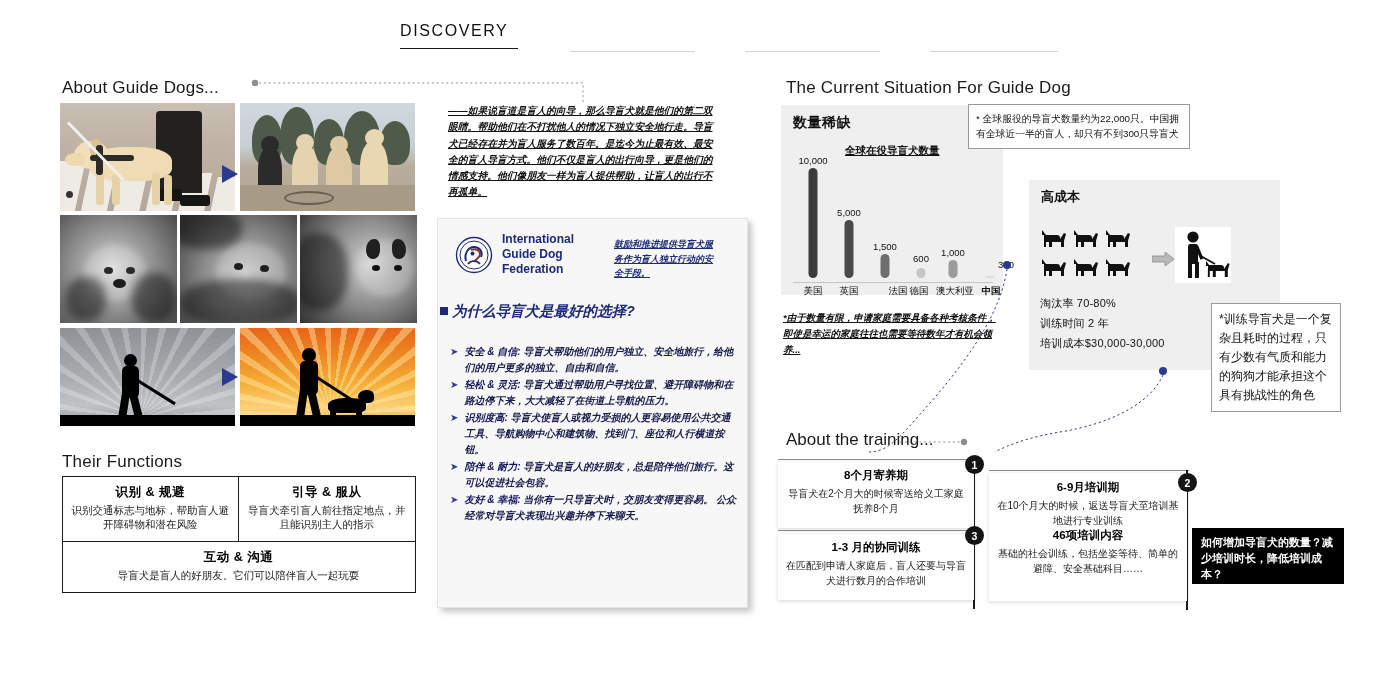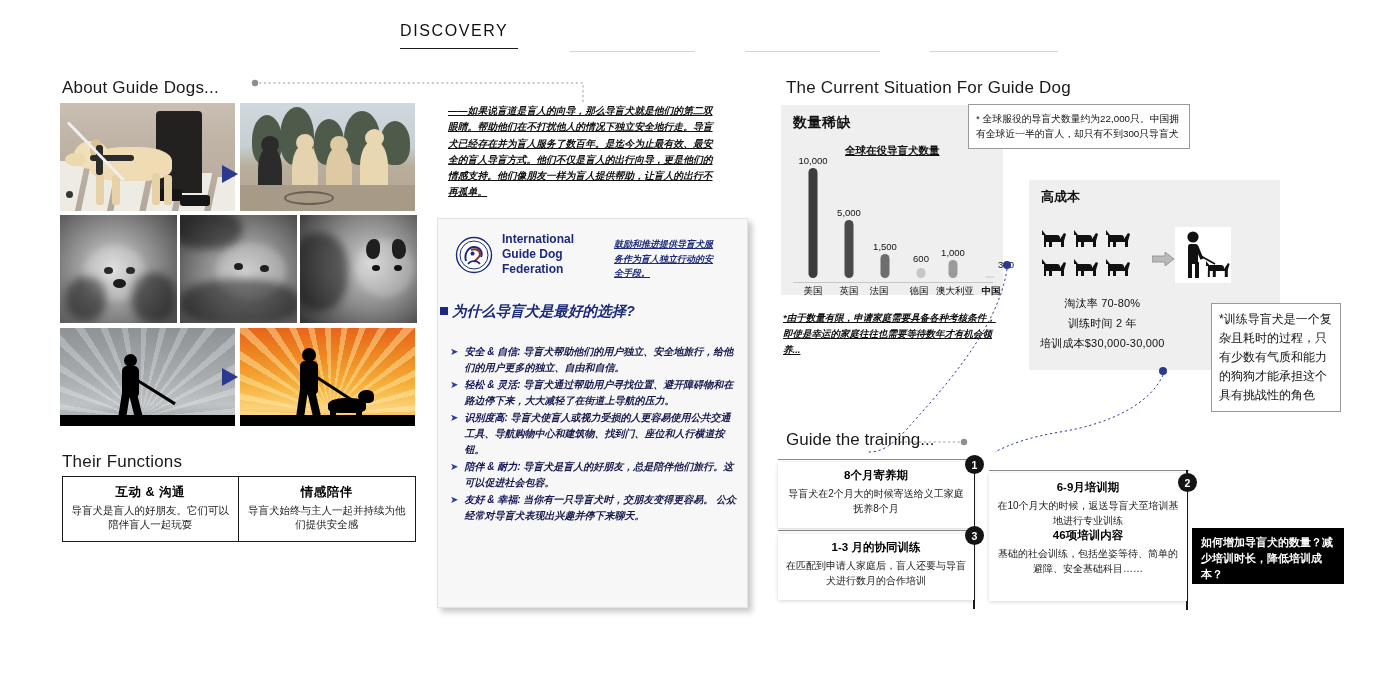--- a/index.html
+++ b/index.html
@@ -184,21 +184,21 @@
   .cost-panel {
     position:absolute; left:1029px; top:180px; width:251px; height:190px;
     background:#efefef;
   }
   .cost-title { position:absolute; left:1041px; top:188px;
     font-size:13px; font-weight:bold; color:#111; }
   .dogicons { position:absolute; left:1042px; top:226px; width:94px; height:58px; }
   .dogicons .row { display:flex; gap:5px; margin-bottom:4px; }
   .gray-arrow { position:absolute; left:1152px; top:252px; }
   .manbox { position:absolute; left:1175px; top:227px; width:56px; height:56px; background:#fff; }
-  .cost-lines { position:absolute; left:1040px; top:296px;text-align:center; }
+  .cost-lines { position:absolute; left:1040px; top:296px; }
   .cost-lines div { font-size:11px; color:#111; margin-bottom:5px; letter-spacing:.2px; }
 
   
   .tl-title { position:absolute; left:786px; top:430px; font-size:17px; color:#1a1a1a; }
   .tl-box { position:absolute; background:#fff; box-shadow: 0 1px 4px rgba(0,0,0,.17); }
   .tl-h { font-size:11.5px; font-weight:bold; color:#000; text-align:center; margin-bottom:3px; }
   .tl-b { font-size:10px; line-height:1.5; color:#1a1a1a; text-align:center; }
   .tl-num {
     position:absolute; width:19px; height:19px; border-radius:50%;
     background:#141414; color:#fff; font-size:10.5px; font-weight:bold;
@@ -329,26 +329,32 @@
     <div class="sil-man" style="left:90px; top:82px; width:6px; height:9px;"></div>
     <div class="sil-man" style="left:116px; top:82px; width:6px; height:9px;"></div>
   </div>
   <div class="arrow-blue" style="left:222px; top:368px; border-left:16px solid #2b3a8f;"></div>
 
   <div class="sec-title" style="left:62px; top:452px;">Their Functions</div>
 
   <div class="tf-table">
     <div class="tf-row">
       <div class="tf-cell">
+        <div class="tf-h">识别 &amp; 规避</div>
+        <div class="tf-b">识别交通标志与地标，帮助盲人避开障碍物和潜在风险</div>
+      </div>
+      <div class="tf-cell">
+        <div class="tf-h">引导 &amp; 服从</div>
+        <div class="tf-b">导盲犬牵引盲人前往指定地点，并且能识别主人的指示</div>
+      </div>
+    </div>
+    <div class="tf-row">
+      <div class="tf-cell">
         <div class="tf-h">互动 &amp; 沟通</div>
         <div class="tf-b">导盲犬是盲人的好朋友。它们可以陪伴盲人一起玩耍</div>
-      </div>
-      <div class="tf-cell">
-        <div class="tf-h">情感陪伴</div>
-        <div class="tf-b">导盲犬始终与主人一起并持续为他们提供安全感</div>
       </div>
     </div>
   </div>
 
   <div class="note-top"><span>——如果说盲道是盲人的向导，那么导盲犬就是他们的第二双眼睛。帮助他们在不打扰他人的情况下独立安全地行走。导盲犬已经存在并为盲人服务了数百年。是迄今为止最有效、最安全的盲人导盲方式。他们不仅是盲人的出行向导，更是他们的情感支持。他们像朋友一样为盲人提供帮助，让盲人的出行不再孤单。</span></div>
 
   <div class="mid-panel"></div>
 
   <div class="igdf">
     <svg width="38" height="38" viewBox="0 0 38 38">
@@ -423,21 +429,21 @@
     </div>
     <div class="bar-slot" style="left:185px; height:120px;">
       <div class="bar-val" style="bottom:8px;margin-left:16px;">300</div>
       <div class="bar-rect" style="height:2px; background:#dcdcdc;"></div>
     </div>
   </div>
   <div class="bar-axis"></div>
   <div class="bar-labels">
     <div class="bar-lab" style="left:20px;">美国</div>
     <div class="bar-lab" style="left:56px;">英国</div>
-    <div class="bar-lab" style="left:86px;">法国</div>
+    <div class="bar-lab" style="left:105px;">法国</div>
     <div class="bar-lab" style="left:126px;">德国</div>
     <div class="bar-lab" style="left:162px;">澳大利亚</div>
     <div class="bar-lab" style="left:198px; font-weight:bold;">中国</div>
   </div>
 
   <div class="callout" style="left:968px; top:104px; width:222px;">* 全球服役的导盲犬数量约为22,000只。中国拥有全球近一半的盲人，却只有不到300只导盲犬</div>
 
   <div class="note-italic" style="left:783px; top:310px; width:218px;">*由于数量有限，申请家庭需要具备各种考核条件，即使是幸运的家庭往往也需要等待数年才有机会领养...</div>
 
   <div class="cost-panel"></div>
@@ -501,21 +507,21 @@
 
   <svg class="conn" style="left:0; top:0; width:1400px; height:700px;">
     <circle cx="1007" cy="265" r="4" fill="#2b3a8f"></circle>
     <path d="M1007 269 C998 330 940 392 906 430 C886 452 876 452 866 452" stroke="#2b3a8f" stroke-width="1" fill="none" stroke-dasharray="2.2,2.8"></path>
     <circle cx="1163" cy="371" r="4" fill="#2b3a8f"></circle>
     <path d="M1163 375 C1150 404 1110 424 1060 432 C1030 437 1010 444 995 452" stroke="#2b3a8f" stroke-width="1" fill="none" stroke-dasharray="2.2,2.8"></path>
     <circle cx="964" cy="442" r="3.2" fill="#8e8e8e"></circle>
     <path d="M900 442 H960" stroke="#9a9a9a" stroke-width="1" fill="none" stroke-dasharray="2.2,2.6"></path>
   </svg>
 
-  <div class="tl-title">Guide the training...</div>
+  <div class="tl-title">About the training...</div>
 
   <div class="tl-hline" style="left:778px; top:459px; width:196px;"></div>
   <div class="tl-hline" style="left:778px; top:530px; width:196px;"></div>
   <div class="tl-hline" style="left:989px; top:470px; width:200px;"></div>
   <div class="tl-line" style="left:973px; top:459px; width:2px; height:150px;"></div>
   <div class="tl-line" style="left:1186px; top:470px; width:2px; height:140px;"></div>
 
   <div class="tl-box" style="left:778px; top:462px; width:196px; height:66px; padding:6px 6px;">
     <div class="tl-h">8个月寄养期</div>
     <div class="tl-b">导盲犬在2个月大的时候寄送给义工家庭抚养8个月</div>

